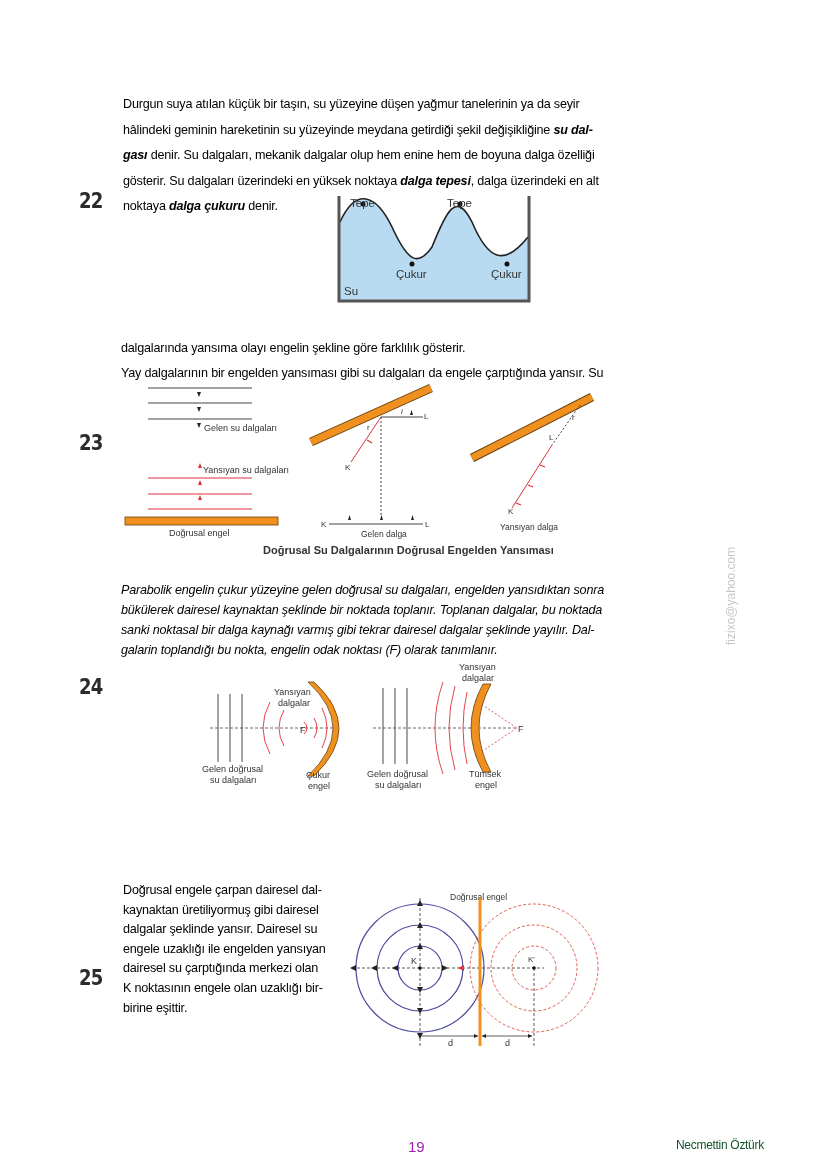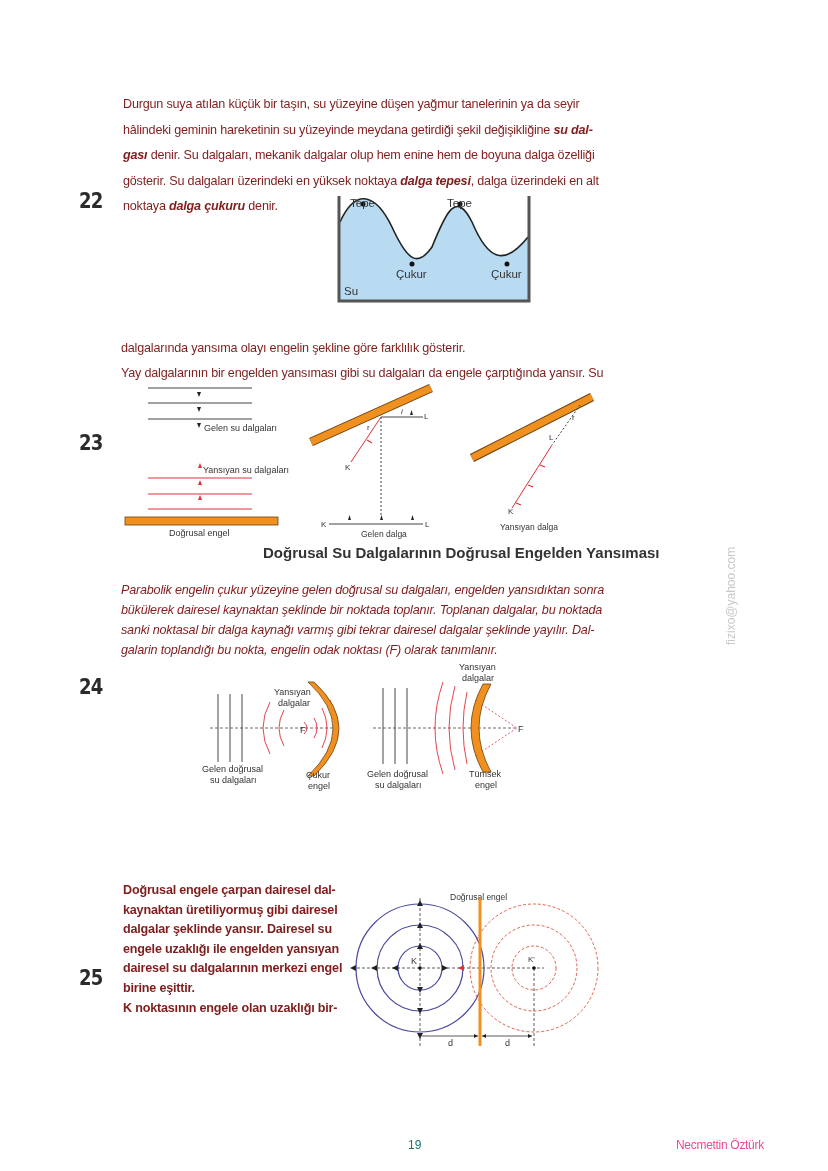--- a/index.html
+++ b/index.html
@@ -1,30 +1,30 @@
 <!DOCTYPE html>
 <html><head>
 <meta charset="utf-8">
 <style>
   html, body { margin: 0; padding: 0; background: #ffffff; }
   body { width: 828px; height: 1171px; position: relative; overflow: hidden;
          font-family: "Liberation Sans", sans-serif; color: #1a1a1a; }
   .para { position: absolute; font-family: "Liberation Sans", sans-serif; font-size: 12.6px;
-          color: #7f1d1d; letter-spacing: -0.2px; }
+          color: #000000; letter-spacing: -0.2px; }
   .line { white-space: nowrap; display: block; }
   .num { position: absolute; font-family: "DejaVu Sans", sans-serif; font-weight: bold;
          font-size: 22px; color: #2b2b2b; letter-spacing: -1px; transform: scaleX(0.82); transform-origin: left; }
   .lbl { font-family: "Liberation Sans", sans-serif; fill: #333; }
   svg { position: absolute; overflow: visible; }
-  .caption { position: absolute; font-size: 15px; font-weight: bold; color: #333; white-space: nowrap;
+  .caption { position: absolute; font-size: 11px; font-weight: bold; color: #333; white-space: nowrap;
              font-family: "Liberation Sans", sans-serif; text-align: right; }
   .watermark { position: absolute; left: 724px; top: 645px; transform: rotate(-90deg); transform-origin: left top;
                color: #c8c8c8; font-size: 12px; font-family: "Liberation Sans", sans-serif; white-space: nowrap; }
-  .pagenum { position: absolute; left: 408px; top: 1138px; font-size: 12px; color: #0f766e; }
-  .author { position: absolute; left: 676px; top: 1138px; font-size: 12px; color: #ec4899; letter-spacing: -0.3px; }
+  .pagenum { position: absolute; left: 408px; top: 1138px; font-size: 15px; color: #a21caf; }
+  .author { position: absolute; left: 676px; top: 1138px; font-size: 12px; color: #14532d; letter-spacing: -0.3px; }
   b { font-weight: bold; font-style: italic; }
 </style>
 </head>
 <body>
 
 <div class="num" style="left:79px; top:188px;">22</div>
 <div class="num" style="left:79px; top:430px;">23</div>
 <div class="num" style="left:79px; top:674px;">24</div>
 <div class="num" style="left:79px; top:965px;">25</div>
 
@@ -38,28 +38,28 @@
 <div class="para" id="p23" style="left:121px; top:336px; width:480px; line-height:25px;">
     <span class="line">dalgalarında yansıma olayı engelin şekline göre farklılık gösterir.</span>
     <span class="line">Yay dalgalarının bir engelden yansıması gibi su dalgaları da engele çarptığında yansır. Su</span>
   </div>
 <div class="para" id="p24" style="left:121px; top:580px; width:480px; line-height:20px;font-style:italic;">
     <span class="line">Parabolik engelin çukur yüzeyine gelen doğrusal su dalgaları, engelden yansıdıktan sonra</span>
     <span class="line">bükülerek dairesel kaynaktan şeklinde bir noktada toplanır. Toplanan dalgalar, bu noktada</span>
     <span class="line">sanki noktasal bir dalga kaynağı varmış gibi tekrar dairesel dalgalar şeklinde yayılır. Dal-</span>
     <span class="line">galarin toplandığı bu nokta, engelin odak noktası (F) olarak tanımlanır.</span>
   </div>
-<div class="para" id="p25" style="left:123px; top:881px; width:210px; line-height:19.6px;font-weight:bold;">
+<div class="para" id="p25" style="left:123px; top:881px; width:210px; line-height:19.6px;">
     <span class="line">Doğrusal engele çarpan dairesel dal-</span>
     <span class="line">kaynaktan üretiliyormuş gibi dairesel</span>
     <span class="line">dalgalar şeklinde yansır. Dairesel su</span>
     <span class="line">engele uzaklığı ile engelden yansıyan</span>
-    <span class="line">dairesel su dalgalarının merkezi engel</span>
+    <span class="line">dairesel su çarptığında merkezi olan</span>
+    <span class="line">K  noktasının engele olan uzaklığı bir-</span>
     <span class="line">birine eşittir.</span>
-    <span class="line">K  noktasının engele olan uzaklığı bir-</span>
   </div>
 
 <svg style="left:336px; top:192px;" width="196" height="112" viewBox="0 0 196 112">
   <path d="M4,30 C20,-5 40,2 56,35 C72,70 82,75 96,55 C110,20 120,-2 136,30 C152,68 168,75 192,45 L192,108 L4,108 Z" fill="#b9dbf1"></path>
   <path d="M4,30 C20,-5 40,2 56,35 C72,70 82,75 96,55 C110,20 120,-2 136,30 C152,68 168,75 192,45" fill="none" stroke="#222" stroke-width="1.6"></path>
   <path d="M3,4 L3,109 L193,109 L193,4" fill="none" stroke="#555" stroke-width="3"></path>
   <circle cx="27" cy="12" r="2.5" fill="#111"></circle>
   <circle cx="124" cy="12" r="2.5" fill="#111"></circle>
   <circle cx="76" cy="72" r="2.5" fill="#111"></circle>
   <circle cx="171" cy="72" r="2.5" fill="#111"></circle>

